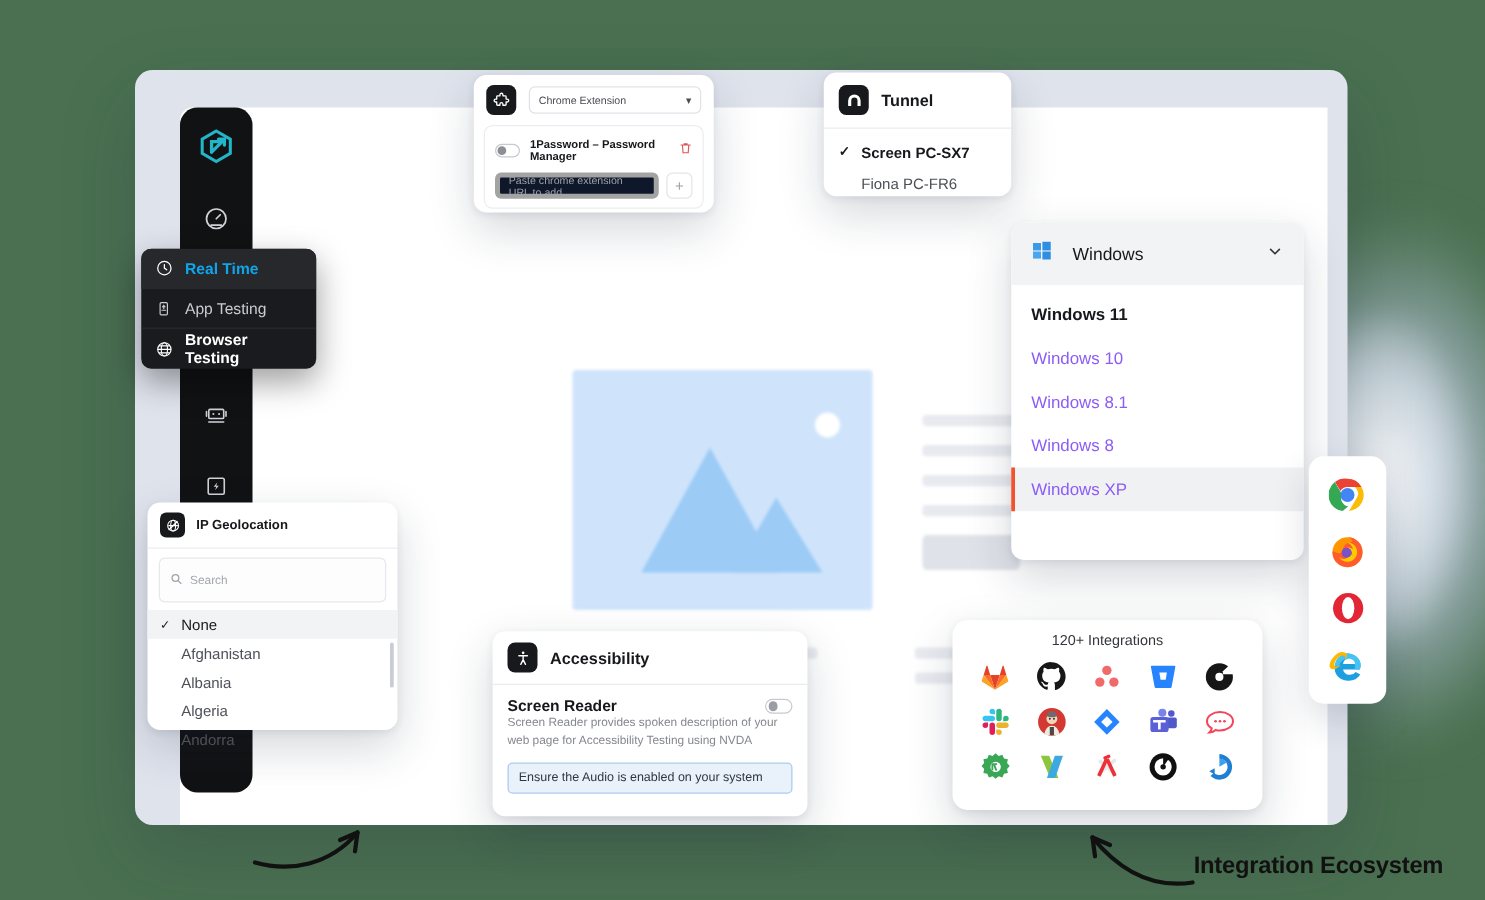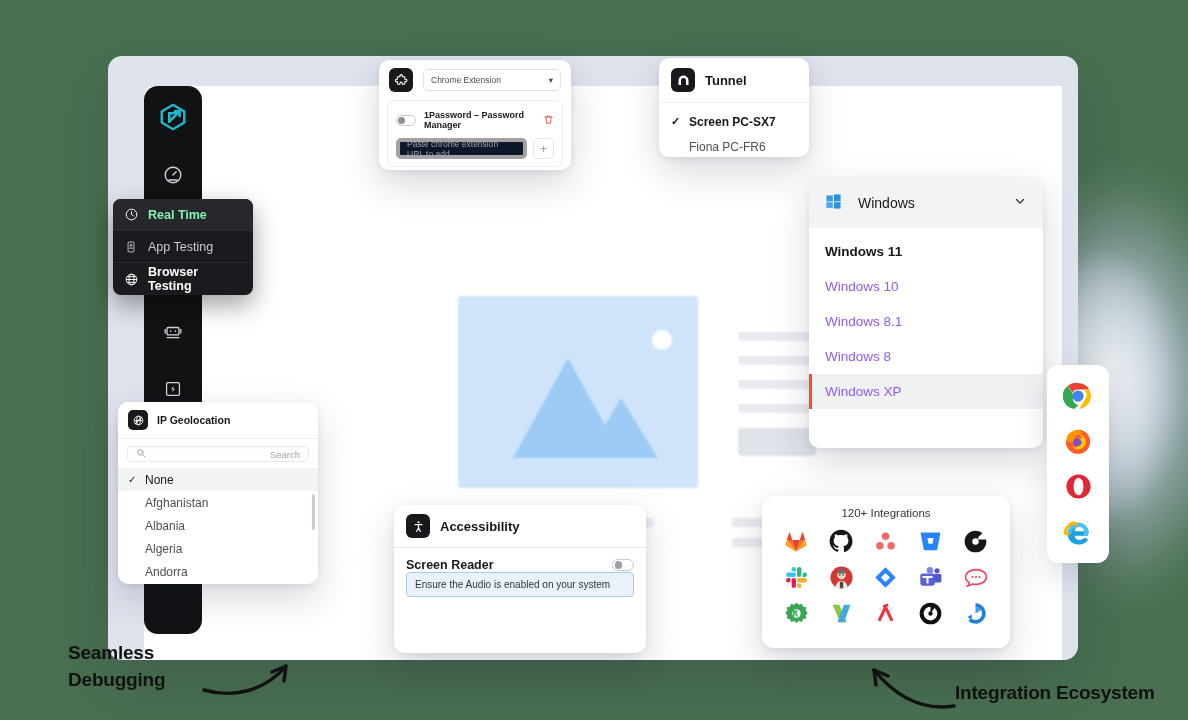--- a/index.html
+++ b/index.html
@@ -54,21 +54,21 @@
   .rt-menu {
     position: absolute; left: 113px; top: 199px; width: 140px;
     background: #1a1b1e; border-radius: 8px; overflow: hidden;
     box-shadow: 0 10px 26px rgba(0,0,0,0.38);
   }
   .rt-item {
     display: flex; align-items: center; gap: 9px; height: 32px; padding: 0 10px;
     color: #c9cbd0; font-size: 12.5px; border-bottom: 1px solid #2a2b2f;
   }
   .rt-item:last-child { border-bottom: none; }
-  .rt-item.active { background: #27282c; color: #86efac; font-weight: bold; }
+  .rt-item.active { background: #27282c; color: #0ea5e9; font-weight: bold; }
   .rt-item.strong { color: #ffffff; font-weight: bold; }
   .rt-ico { width: 16px; height: 16px; flex: 0 0 16px; color: #e6e7ea; display:flex; align-items:center; justify-content:center; }
 
   
   .card {
     position: absolute; background: #ffffff; border-radius: 10px;
     box-shadow: 0 14px 36px rgba(25,40,60,0.18), 0 2px 6px rgba(25,40,60,0.08);
   }
   .card-head {
     display: flex; align-items: center; gap: 10px; padding: 10px 12px;
@@ -133,22 +133,22 @@
   .os-row.hl::before {
     content: ""; position: absolute; left: 0; top: 0; bottom: 0; width: 3px; background: #f4512c;
   }
   .os-list { padding-top: 6px; }
 
   
   #geo-card { left: 118px; top: 402px; width: 200px; height: 182px; }
   .geo-head { display: flex; align-items: center; gap: 9px; padding: 8px 10px; border-bottom: 1px solid #ededf1; }
   .geo-search-wrap { padding: 7px 9px 6px; }
   .geo-search {
-    height: 16px; border: 1px solid #e7e8ec; border-radius: 5px; background: #fdfdfe;
-    display: flex; align-items: center; gap: 6px; padding: 0 8px; font-size: 9.5px; color: #a2a5ac; justify-content: space-between;
+    height: 36px; border: 1px solid #e7e8ec; border-radius: 5px; background: #fdfdfe;
+    display: flex; align-items: center; gap: 6px; padding: 0 8px; font-size: 9.5px; color: #a2a5ac;
   }
   .geo-list { position: relative; }
   .geo-row { height: 23px; display: flex; align-items: center; gap: 7px; padding: 0 10px; font-size: 12px; color: #4d5057; }
   .geo-row.sel { background: #f2f3f5; color: #17181b; }
   .geo-row .chk { width: 10px; flex: 0 0 10px; font-size: 10px; color: #17181b; }
   .geo-row .nm { padding-left: 0; }
   .geo-row:not(.sel) .nm { padding-left: 17px; }
   .geo-scroll {
     position: absolute; right: 3px; top: 26px; width: 3px; height: 36px;
     border-radius: 2px; background: #c9ccd2;
@@ -431,20 +431,21 @@
           <path d="M12 9 V14 M12 14 L9 20 M12 14 L15 20"></path>
         </svg>
       </span>
       <span class="card-title">Accessibility</span>
     </div>
     <div class="acc-body">
       <div class="acc-row">
         <span class="acc-h">Screen Reader</span>
         <span class="acc-toggle"></span>
       </div>
+      <div class="acc-desc">Screen Reader provides spoken description of your web page for Accessibility Testing using NVDA</div>
       <div class="acc-note">Ensure the Audio is enabled on your system</div>
     </div>
   </div>
 
   <div class="card" id="int-card">
     <div class="int-title">120+ Integrations</div>
     <div class="int-grid">
 
       <div class="int-cell">
         <svg width="26" height="26" viewBox="0 0 24 24">
@@ -613,24 +614,20 @@
     <div class="br-cell">
       <svg width="30" height="30" viewBox="0 0 24 24">
         <path d="M12 4.6c4.6 0 8.4 3.3 8.4 7.5 0 1-.2 2-.6 2.8H9.2c.3 2 2 3.4 4.2 3.4a4.5 4.5 0 0 0 3.8-1.9l3 1.6A8.8 8.8 0 0 1 12.6 22c-4.9 0-8.8-3.4-8.8-7.8 0-4.6 3.8-9.6 8.2-9.6z" fill="#1e9fe0"></path>
         <path d="M12 4.6c4.6 0 8.4 3.3 8.4 7.5 0 1-.2 2-.6 2.8h-3.4c.3-.6.4-1.3.4-2 0-2.6-2.2-4.7-5-4.7S6.8 10.3 6.8 12.9H3.8C3.8 8.3 7.6 4.6 12 4.6z" fill="#46c3f3"></path>
         <path d="M3.4 6.6C5.1 4.2 8.2 3 10.4 4c1.9.9 1.6 3.4-.6 6.2C11 8.2 11 6.6 10 6.1c-1.3-.6-3.6.5-5.1 2.3-1.4 1.8-1.8 3.7-.9 4.5.7.6 2.3.2 4-1-2.6 2.7-5.5 3.6-6.8 2.2C-.3 12.6.8 9.4 3.4 6.6z" fill="#ffb700"></path>
         <path d="M9.2 11.4h7.6c0-1.9-1.6-3.4-3.8-3.4s-3.8 1.5-3.8 3.4z" fill="#ffffff"></path>
       </svg>
     </div>
   </div>
 
-  <div class="anno" id="anno-left">
-    <div>Seamless</div>
-    <div>Debugging</div>
-  </div>
   <svg style="position:absolute;left:198px;top:648px;" width="110" height="56">
     <path d="M6 42 C34 50, 66 44, 88 18" stroke="#111" stroke-width="3.4" fill="none" stroke-linecap="round"></path>
     <path d="M88 18 L74 24 M88 18 L86 33" stroke="#111" stroke-width="3.4" fill="none" stroke-linecap="round"></path>
   </svg>
 
   <div class="anno" id="anno-right">Integration Ecosystem</div>
   <svg style="position:absolute;left:862px;top:660px;" width="100" height="52">
     <path d="M92 46 C66 50, 38 42, 12 10" stroke="#111" stroke-width="3.4" fill="none" stroke-linecap="round"></path>
     <path d="M12 10 L26 16 M12 10 L14 25" stroke="#111" stroke-width="3.4" fill="none" stroke-linecap="round"></path>
   </svg>

